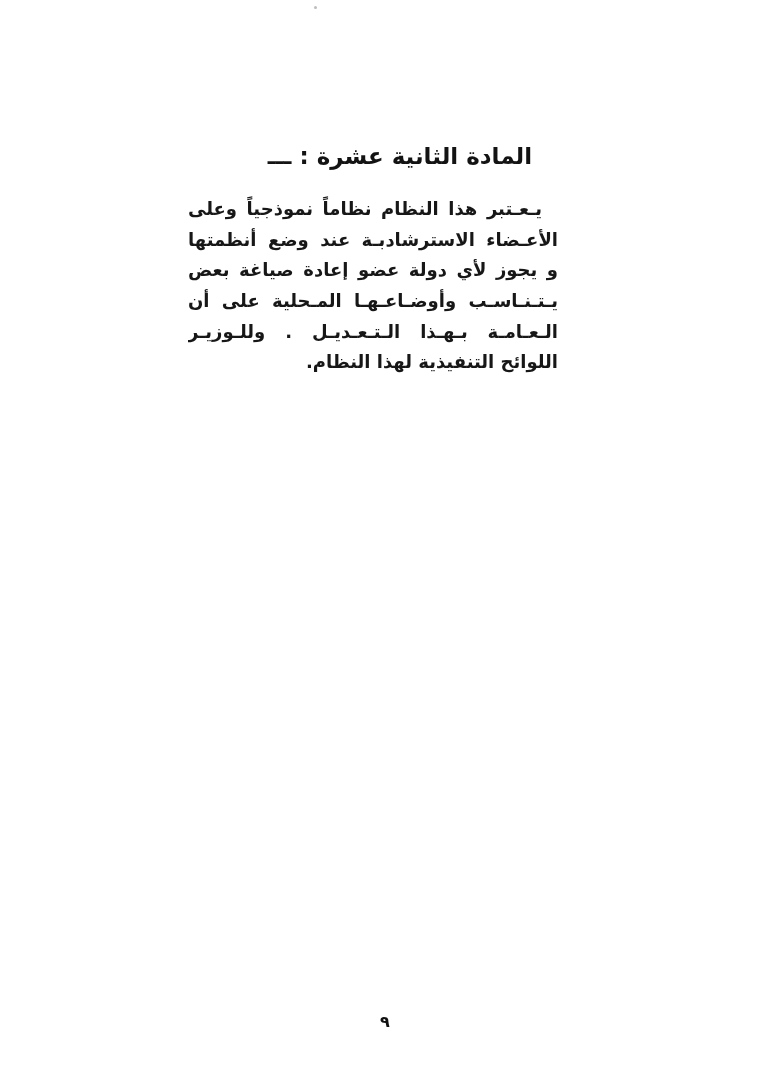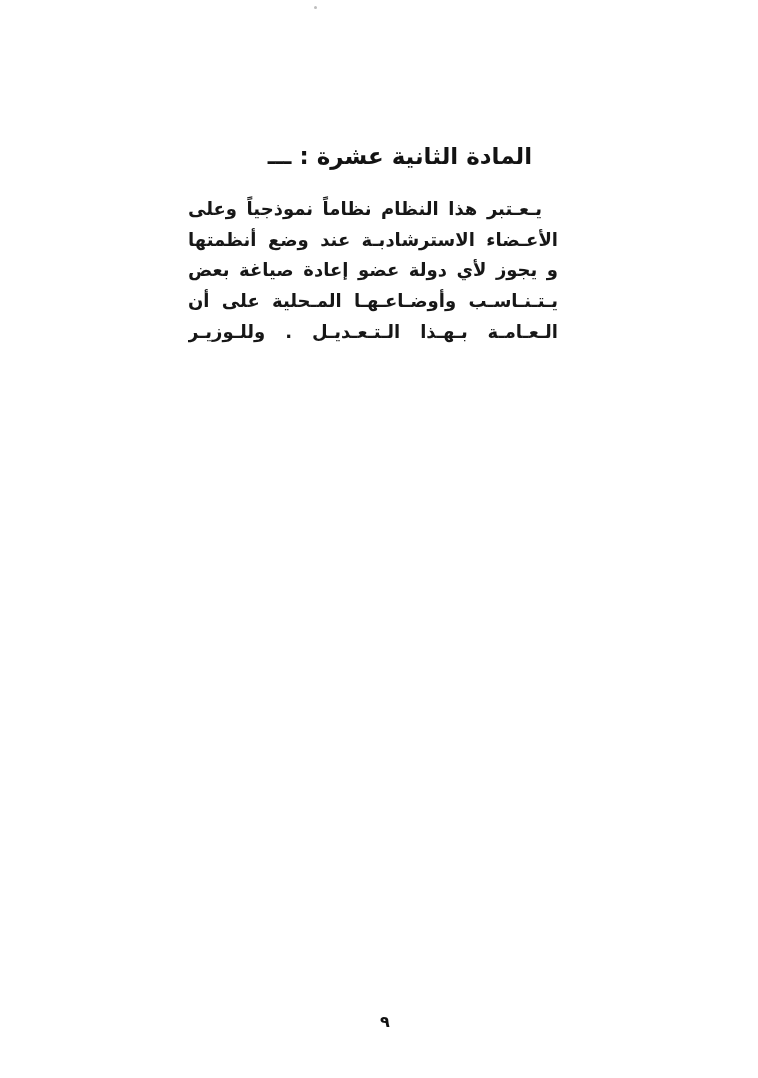--- a/index.html
+++ b/index.html
@@ -86,17 +86,18 @@
   <div class="speck"></div>
 
   <h1 class="heading">المادة الثانية عشرة : ـــ</h1>
 
   <div class="body-block">
     <div class="body-line first">يـعـتبر هذا النظام نظاماً نموذجياً وعلى الدول</div>
     <div class="body-line">الأعـضاء الاسترشادبـة عند وضع أنظمتها المحلية.</div>
     <div class="body-line">و يجوز لأي دولة عضو إعادة صياغة بعض بنوده بما</div>
     <div class="body-line">يـتـنـاسـب وأوضـاعـهـا المـحلية على أن تخطر الأمانة</div>
     <div class="body-line">الـعـامـة بـهـذا الـتـعـديـل . وللـوزيـر المـختص إصدار</div>
+    <div class="body-line last">اللوائح التنفيذية لهذا النظام.</div>
   </div>
 
   <div class="page-number">٩</div>
 
 </div>
 
 </body></html>

